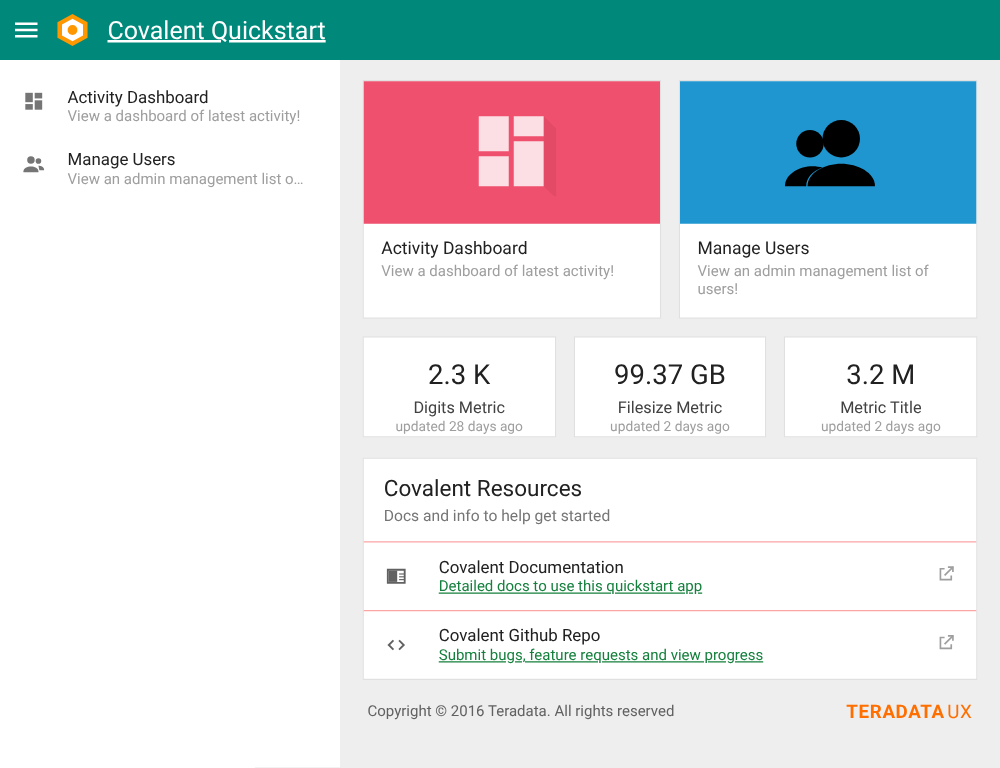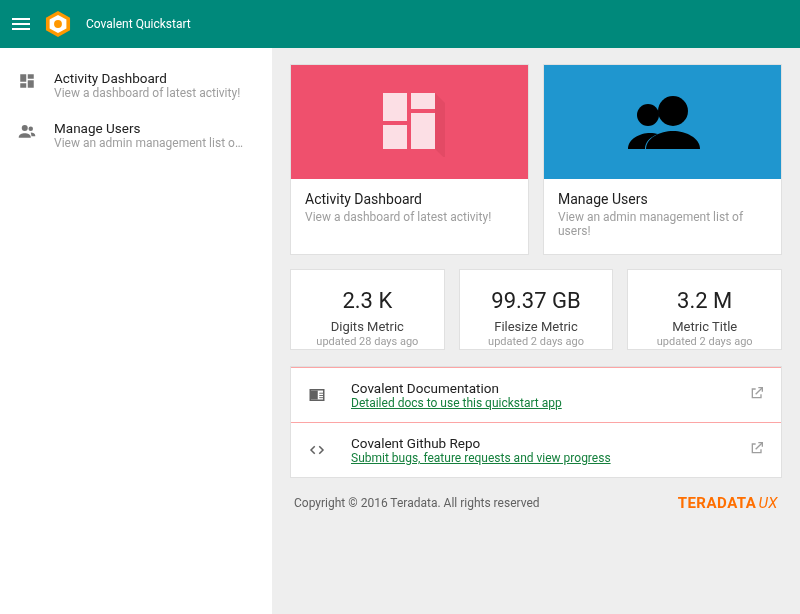--- a/index.html
+++ b/index.html
@@ -16,21 +16,21 @@
     background: #00897b;
     color: #fff;
     display: flex;
     align-items: center;
     padding: 0 12px;
     gap: 14px;
   }
   .hamburger { cursor: pointer; }
   .hamburger div { width: 18px; height: 2px; background: #fff; margin: 3px 0; }
   .logo-badge { width:28px; height:28px; display:flex; align-items:center; justify-content:center;}
-  .app-title { font-size: 12px; font-weight: 400; }
+  .app-title { font-size: 20px; font-weight: 400; text-decoration: underline; }
   .layout { display: flex; height: calc(614px - 48px); }
   .sidebar {
     width: 272px;
     background: #fff;
     padding: 12px 0;
   }
   .side-item {
     display: flex;
     gap: 18px;
     padding: 10px 18px;
@@ -62,21 +62,21 @@
   .res-head .t1 { font-size:18px; color:#212121; margin-bottom:4px;}
   .res-head .t2 { font-size:12.5px; color:#757575;}
   .res-item { display:flex; align-items:center; gap:24px; padding:12px 16px; border-top:1px solid #fca5a5;}
   .res-icon { width:20px; color:#616161; display:flex; justify-content:center;}
   .res-text { flex:1; }
   .res-text .t1 { font-size:13.5px; color:#212121;}
   .res-text .t2 { font-size:12px; color:#15803d;text-decoration:underline;}
   .launch { color:#9e9e9e; cursor:pointer;}
   .footer { display:flex; justify-content:space-between; align-items:center; padding:6px 4px 4px; font-size:12px; color:#616161;}
   .teradata { color:#ff6f00; font-weight:700; font-size:15px; letter-spacing:0.5px;}
-  .teradata .ux { color:#ff6f00; font-weight:400; font-style:italic; margin-left:2px;}
+  .teradata .ux { color:#ff6f00; font-weight:400; margin-left:2px;}
 </style>
 </head>
 <body>
 
 <div class="header">
   <div class="hamburger">
     <div></div>
       <div></div>
       <div></div>
   </div>
@@ -169,20 +169,24 @@
         <div class="u">updated 2 days ago</div>
       </div>
       <div class="metric">
         <div class="v">3.2 M</div>
         <div class="n">Metric Title</div>
         <div class="u">updated 2 days ago</div>
       </div>
     </div>
 
     <div class="resources">
+      <div class="res-head">
+        <div class="t1">Covalent Resources</div>
+        <div class="t2">Docs and info to help get started</div>
+      </div>
       <div class="res-item">
         <div class="res-icon">
           <svg width="18" height="18" viewBox="0 0 24 24" fill="currentColor">
               <path d="M3 5h18v14H3z" fill="none" stroke="currentColor" stroke-width="2"></path>
               <rect x="4" y="6" width="9" height="12" fill="currentColor"></rect>
               <rect x="15" y="9" width="6" height="1.2" fill="currentColor"></rect>
               <rect x="15" y="12" width="6" height="1.2" fill="currentColor"></rect>
               <rect x="15" y="15" width="6" height="1.2" fill="currentColor"></rect>
             </svg>
         </div>

